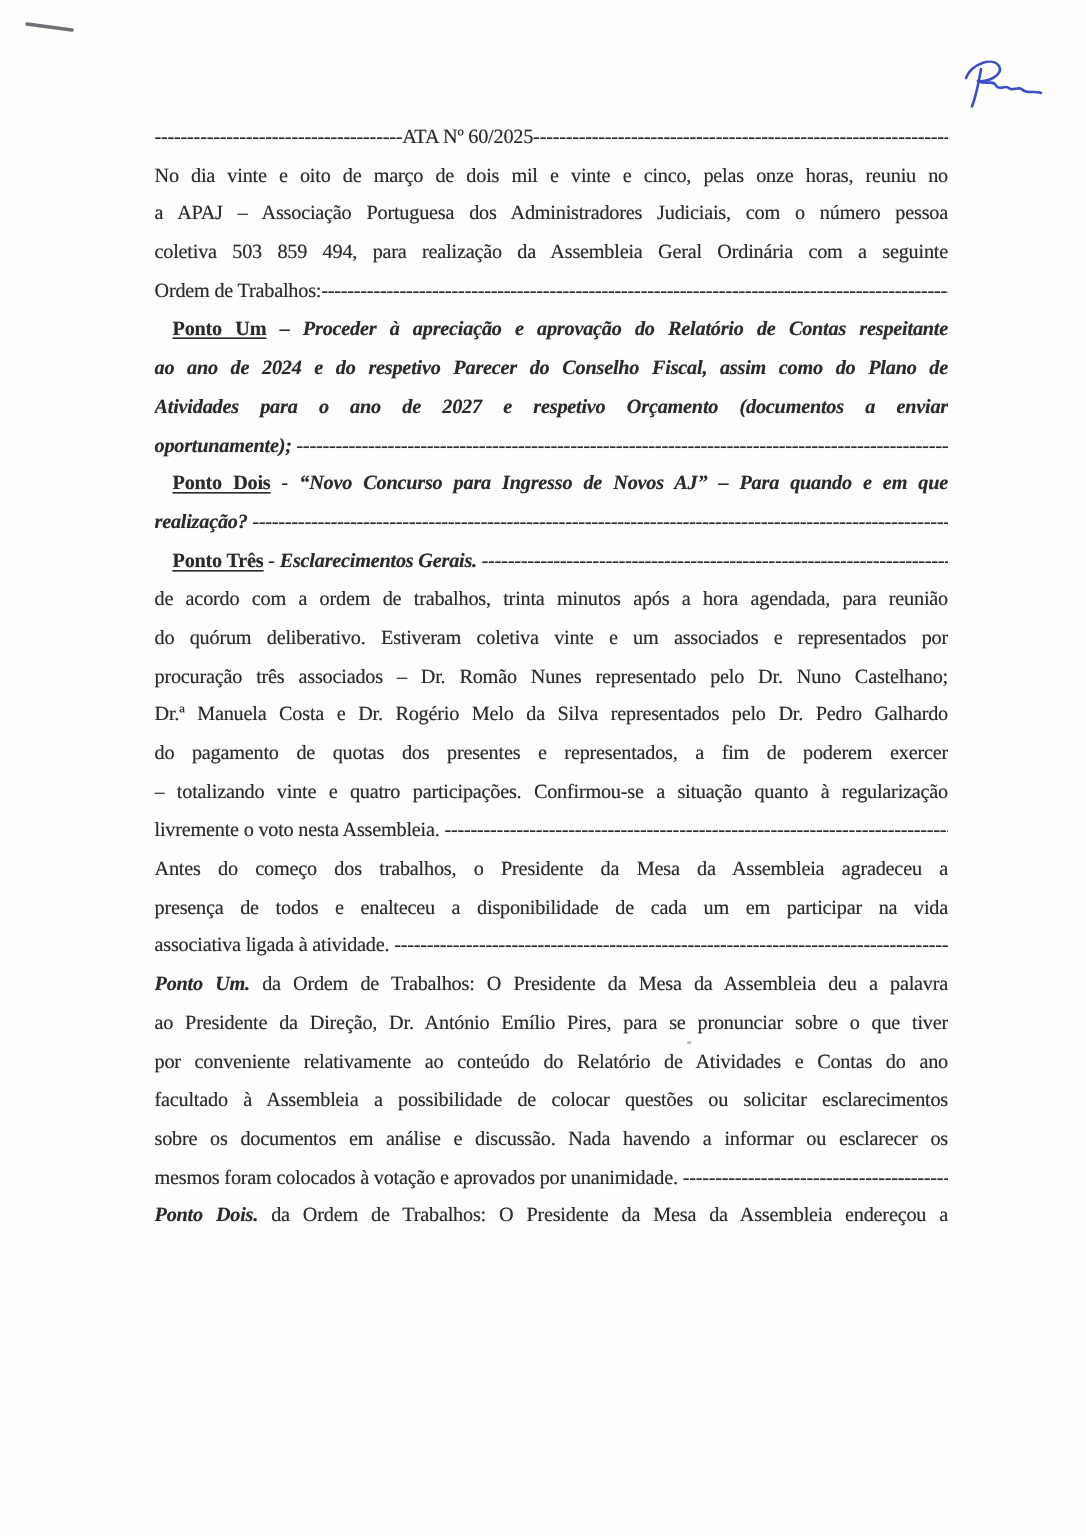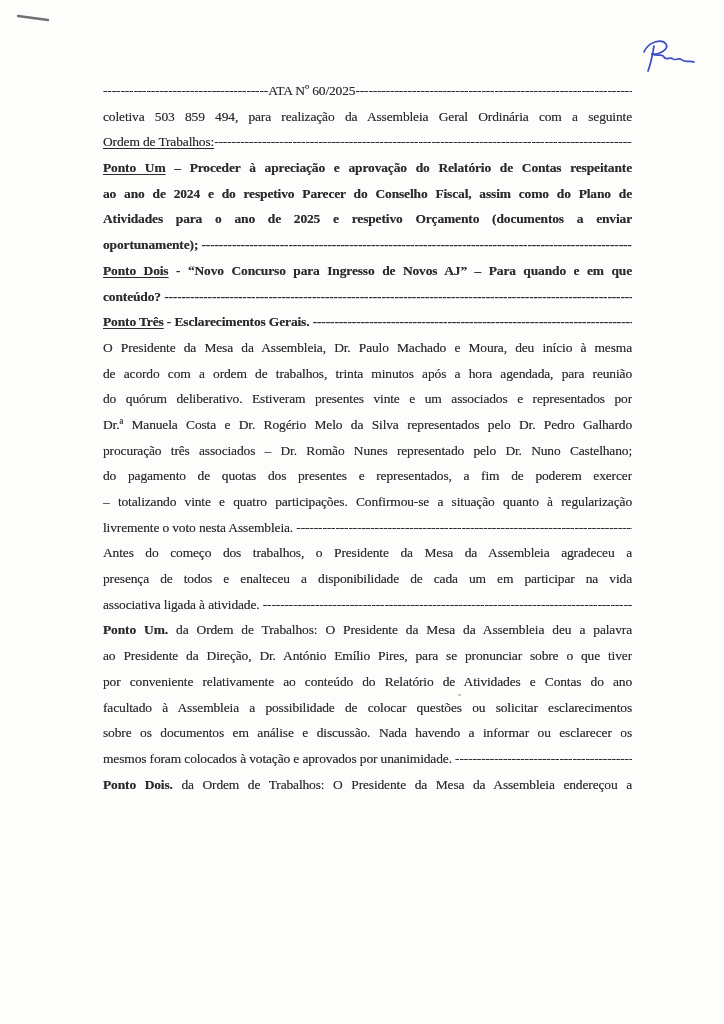--- a/index.html
+++ b/index.html
@@ -17,23 +17,23 @@
   .line{
     height:25.7px;line-height:25.7px;
     font-size:13.5px;
     letter-spacing:-0.15px;
     overflow:hidden;
     text-shadow:0 0 0.5px rgba(45,45,45,0.5);
   }
   .line.j{text-align:justify;text-align-last:justify;}
   .line.fill{white-space:nowrap;text-align:left;}
   .run-n{font-weight:normal;}
-  .run-b{font-weight:bold;}
-  .run-u{text-decoration:underline;text-underline-offset:2px;}
-  .run-bu{font-weight:bold;text-decoration:underline;text-underline-offset:2px;}
+  .run-b{font-weight:bold;font-style:italic;}
+  .run-u{text-underline-offset:2px;}
+  .run-bu{font-weight:bold;text-decoration:underline;text-underline-offset:2px;margin-left:12px;}
   .corner-mark{position:absolute;left:16px;top:12px;}
   .signature{position:absolute;left:640px;top:36px;}
   .speck{position:absolute;left:458px;top:694px;width:3px;height:2px;
          background:#9a9a9a;border-radius:50%;opacity:.7;}
 </style>
 </head>
 <body>
 
 <div class="page">
 
@@ -49,34 +49,35 @@
     </g>
   </svg>
 
   <div class="speck"></div>
 
   <div class="doc">
     <div class="line fill">
       <span class="run-n">--------------------------------------</span><span class="run-n">ATA Nº 60/2025</span><span class="run-n">--------------------------------------------------------------------------------------------------------------</span>
     </div>
 
+  <div class="line j"><span class="run-n">No dia vinte e oito de março de dois mil e vinte e cinco, pelas onze horas, reuniu no</span></div>
+      <div class="line j"><span class="run-n">a APAJ – Associação Portuguesa dos Administradores Judiciais, com o número pessoa</span></div>
       <div class="line j"><span class="run-n">coletiva 503 859 494, para realização da Assembleia Geral Ordinária com a seguinte</span></div>
       <div class="line fill"><span class="run-u">Ordem de Trabalhos:</span><span class="run-n">--------------------------------------------------------------------------------------------------------------</span></div>
       <div class="line j"><span class="run-bu">Ponto Um</span><span class="run-b"> – Proceder à apreciação e aprovação do Relatório de Contas respeitante</span></div>
       <div class="line j"><span class="run-b">ao ano de 2024 e do respetivo Parecer do Conselho Fiscal, assim como do Plano de</span></div>
-      <div class="line j"><span class="run-b">Atividades para o ano de 2025 e respetivo Orçamento (documentos a enviar</span></div>
+      <div class="line j"><span class="run-b">Atividades para o ano de 2027 e respetivo Orçamento (documentos a enviar</span></div>
       <div class="line fill"><span class="run-b">oportunamente); </span><span class="run-b">--------------------------------------------------------------------------------------------------------------</span></div>
       <div class="line j"><span class="run-bu">Ponto Dois</span><span class="run-b"> - “Novo Concurso para Ingresso de Novos AJ” – Para quando e em que</span></div>
-      <div class="line fill"><span class="run-b">conteúdo? </span><span class="run-b">--------------------------------------------------------------------------------------------------------------</span></div>
+      <div class="line fill"><span class="run-b">realização? </span><span class="run-b">--------------------------------------------------------------------------------------------------------------</span></div>
       <div class="line fill"><span class="run-bu">Ponto Três</span><span class="run-b"> - Esclarecimentos Gerais. </span><span class="run-b">--------------------------------------------------------------------------------------------------------------</span></div>
-      <div class="line j"><span class="run-n">O Presidente da Mesa da Assembleia, Dr. Paulo Machado e Moura, deu início à mesma</span></div>
       <div class="line j"><span class="run-n">de acordo com a ordem de trabalhos, trinta minutos após a hora agendada, para reunião</span></div>
-      <div class="line j"><span class="run-n">do quórum deliberativo. Estiveram presentes vinte e um associados e representados por</span></div>
+      <div class="line j"><span class="run-n">do quórum deliberativo. Estiveram coletiva vinte e um associados e representados por</span></div>
+      <div class="line j"><span class="run-n">procuração três associados – Dr. Romão Nunes representado pelo Dr. Nuno Castelhano;</span></div>
       <div class="line j"><span class="run-n">Dr.ª Manuela Costa e Dr. Rogério Melo da Silva representados pelo Dr. Pedro Galhardo</span></div>
-      <div class="line j"><span class="run-n">procuração três associados – Dr. Romão Nunes representado pelo Dr. Nuno Castelhano;</span></div>
       <div class="line j"><span class="run-n">do pagamento de quotas dos presentes e representados, a fim de poderem exercer</span></div>
       <div class="line j"><span class="run-n">– totalizando vinte e quatro participações. Confirmou-se a situação quanto à regularização</span></div>
       <div class="line fill"><span class="run-n">livremente o voto nesta Assembleia. </span><span class="run-n">--------------------------------------------------------------------------------------------------------------</span></div>
       <div class="line j"><span class="run-n">Antes do começo dos trabalhos, o Presidente da Mesa da Assembleia agradeceu a</span></div>
       <div class="line j"><span class="run-n">presença de todos e enalteceu a disponibilidade de cada um em participar na vida</span></div>
       <div class="line fill"><span class="run-n">associativa ligada à atividade. </span><span class="run-n">--------------------------------------------------------------------------------------------------------------</span></div>
       <div class="line j"><span class="run-b">Ponto Um.</span><span class="run-n"> da Ordem de Trabalhos: O Presidente da Mesa da Assembleia deu a palavra</span></div>
       <div class="line j"><span class="run-n">ao Presidente da Direção, Dr. António Emílio Pires, para se pronunciar sobre o que tiver</span></div>
       <div class="line j"><span class="run-n">por conveniente relativamente ao conteúdo do Relatório de Atividades e Contas do ano</span></div>
       <div class="line j"><span class="run-n">facultado à Assembleia a possibilidade de colocar questões ou solicitar esclarecimentos</span></div>

